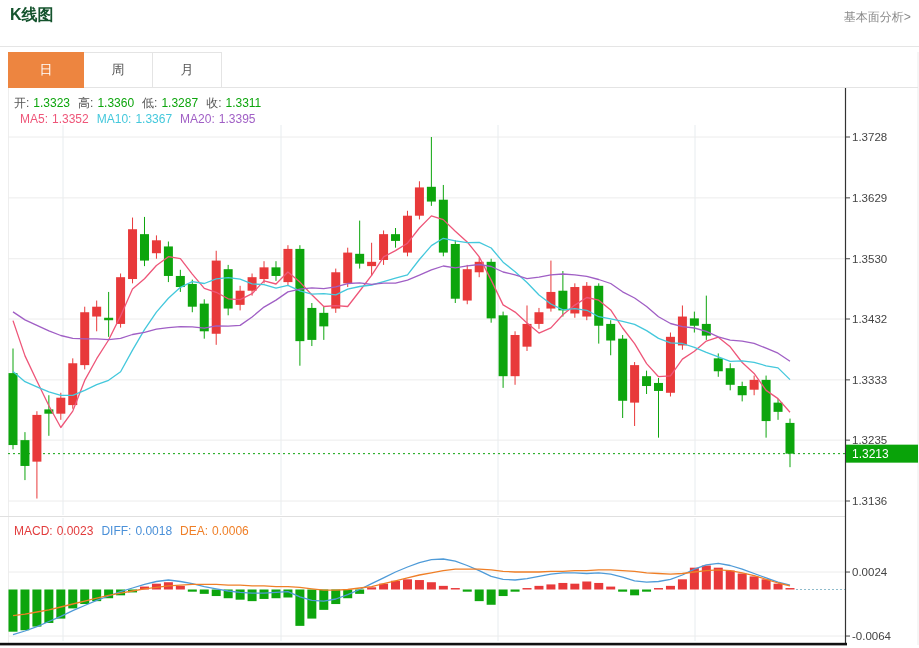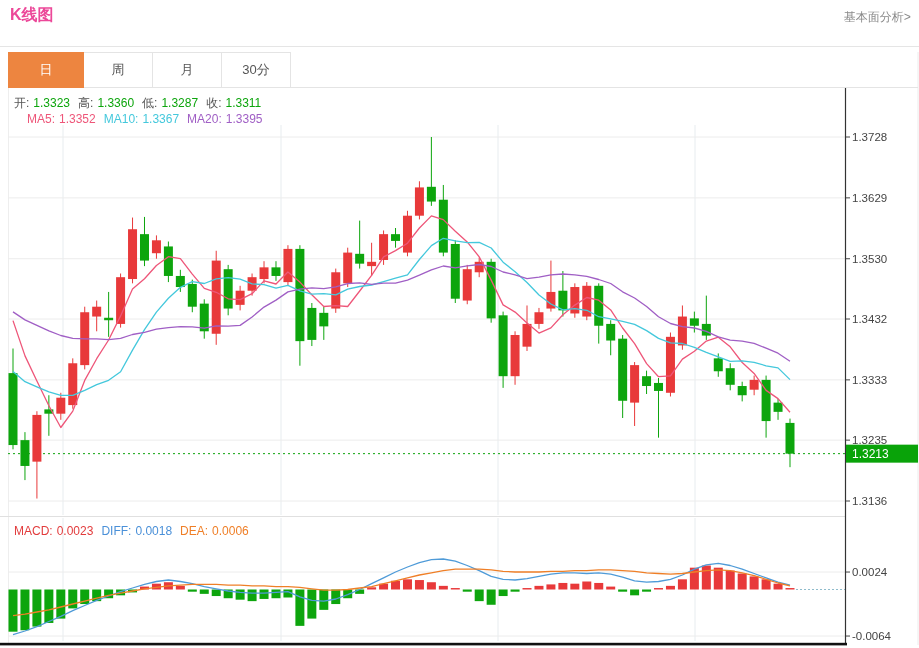--- a/index.html
+++ b/index.html
@@ -1,45 +1,44 @@
 <!DOCTYPE html>
 <html><head>
 <meta charset="utf-8">
 <style>
   html,body{margin:0;padding:0;background:#fff;}
   body{width:919px;height:648px;position:relative;overflow:hidden;
        font-family:"Liberation Sans","DejaVu Sans",sans-serif;}
-  .title{position:absolute;left:10px;top:5px;font-size:16px;font-weight:bold;color:#ec4899;z-index:3;}
+  .title{position:absolute;left:10px;top:5px;font-size:16px;font-weight:bold;color:#14532d;z-index:3;}
   .fund-link{position:absolute;right:8px;top:9px;font-size:12px;color:#8a8a8a;text-decoration:none;z-index:3;cursor:pointer;font-family:Liberation Mono, monospace;}
   .top-divider{position:absolute;left:0;top:46px;width:919px;height:1px;background:#e5e5e5;z-index:3;}
   .tabbar{position:absolute;left:8px;top:52px;width:910px;height:36px;display:flex;z-index:3;background:transparent;}
   .tab{box-sizing:border-box;width:69px;height:36px;line-height:34px;text-align:center;font-size:13px;color:#555;
        background:#fff;border:1px solid #e4e4e4;border-left:none;cursor:pointer;}
   .tab.first{width:76px;border-left:1px solid #e4e4e4;}
   .tab.active{background:#ed8540;color:#fff;border-color:#ed8540;}
   .tab-rest{flex:1;border-bottom:1px solid #e4e4e4;}
   #chart{position:absolute;left:0;top:0;z-index:1;}
   .legend-row{position:absolute;z-index:2;font-size:12px;white-space:nowrap;}
   .legend-row span{margin-right:4px;}
   .legend-item{margin-right:14px;}
   #ohlcRow{left:14px;top:95px;}
-  #maRow{left:27px;top:112px;}
+  #maRow{left:20px;top:112px;}
   #macdRow{left:14px;top:524px;}
 </style>
 </head>
 <body>
 
 <div class="title">K线图</div>
 <a class="fund-link">基本面分析&gt;</a>
 <div class="top-divider"></div>
 <div class="tabbar" id="tabbar">
     <div class="tab first active">日</div>
     <div class="tab">周</div>
     <div class="tab">月</div>
-    <div class="tab">30分</div>
     <div class="tab-rest"></div>
   </div>
 <svg id="chart" width="919" height="648">
     <line x1="8.5" y1="88" x2="8.5" y2="643" stroke="#eeeeee" stroke-width="1"></line>
     <line x1="918" y1="52" x2="918" y2="645" stroke="#ececec" stroke-width="1"></line>
     <line x1="63" y1="125" x2="63" y2="515" stroke="#e7ecef" stroke-width="1"></line>
     <line x1="63" y1="518" x2="63" y2="641" stroke="#e7ecef" stroke-width="1"></line>
     <line x1="281" y1="125" x2="281" y2="515" stroke="#e7ecef" stroke-width="1"></line>
     <line x1="281" y1="518" x2="281" y2="641" stroke="#e7ecef" stroke-width="1"></line>
     <line x1="498" y1="125" x2="498" y2="515" stroke="#e7ecef" stroke-width="1"></line>

